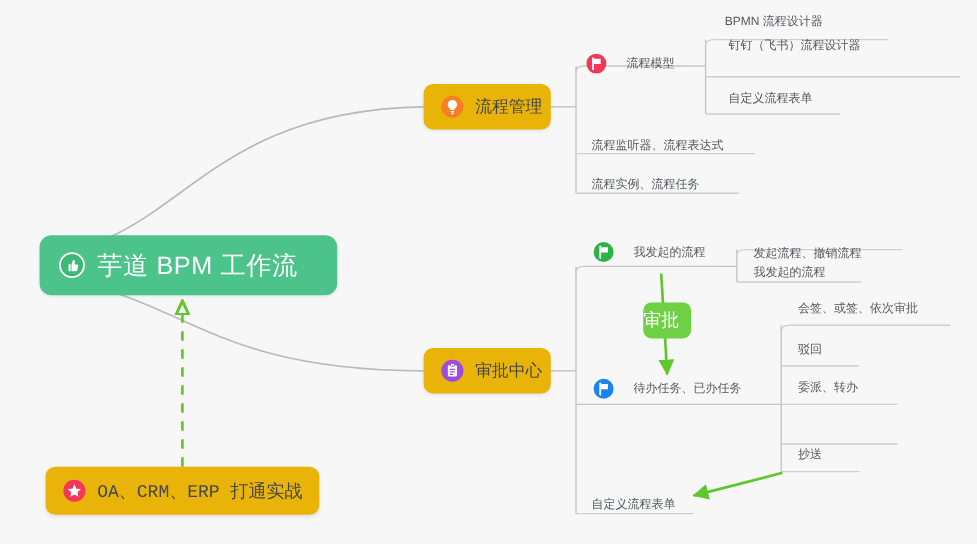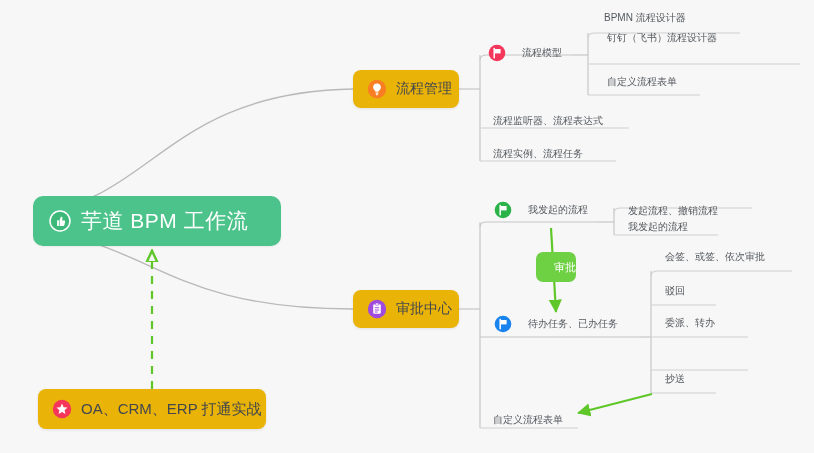--- a/index.html
+++ b/index.html
@@ -61,21 +61,21 @@
     box-shadow: 0 1px 3px rgba(0,0,0,0.09);
     white-space: nowrap;
   }
   .card-label {
     font-size: 14px;
     color: #44484d;
     margin-left: 9px;
   }
   #node-flow-mgmt { left: 353px; top: 70px; width: 106px; height: 38px; }
   #node-approval  { left: 353px; top: 290px; width: 106px; height: 38px; }
-  #node-oa        { left: 38px;  top: 389px; width: 228px; height: 40px; }
+  #node-oa        { left: 38px;  top: 389px; width: 228px; height: 40px; font-family: Liberation Mono, monospace; }
   #node-oa .card-label { font-size: 15px; }
 
   
   .leaf {
     position: absolute;
     font-size: 10px;
     color: #55595e;
     white-space: nowrap;
     box-sizing: border-box;
     padding: 2px 6px 4px 6px;
@@ -97,24 +97,24 @@
   .icn-18 { width: 18px; height: 18px; }
   .icn-20 { width: 20px; height: 20px; }
   .icn-22 { width: 22px; height: 22px; }
 
   
   .anno-chip {
     position: absolute;
     background: #6ed043;
     color: #ffffff;
     border-radius: 7px;
-    font-size: 11px;
+    font-size: 15px;
     display: flex;
     align-items: center;
-    justify-content: flex-end;
+    justify-content: flex-start;
     box-sizing: border-box;
   }
   #anno-approve { left: 536px; top: 252px; width: 40px; height: 30px; }
 </style>
 </head>
 <body>
 
 <div id="canvas">
 
   <svg id="edges" viewBox="0 0 814 453" xmlns="http://www.w3.org/2000/svg">

